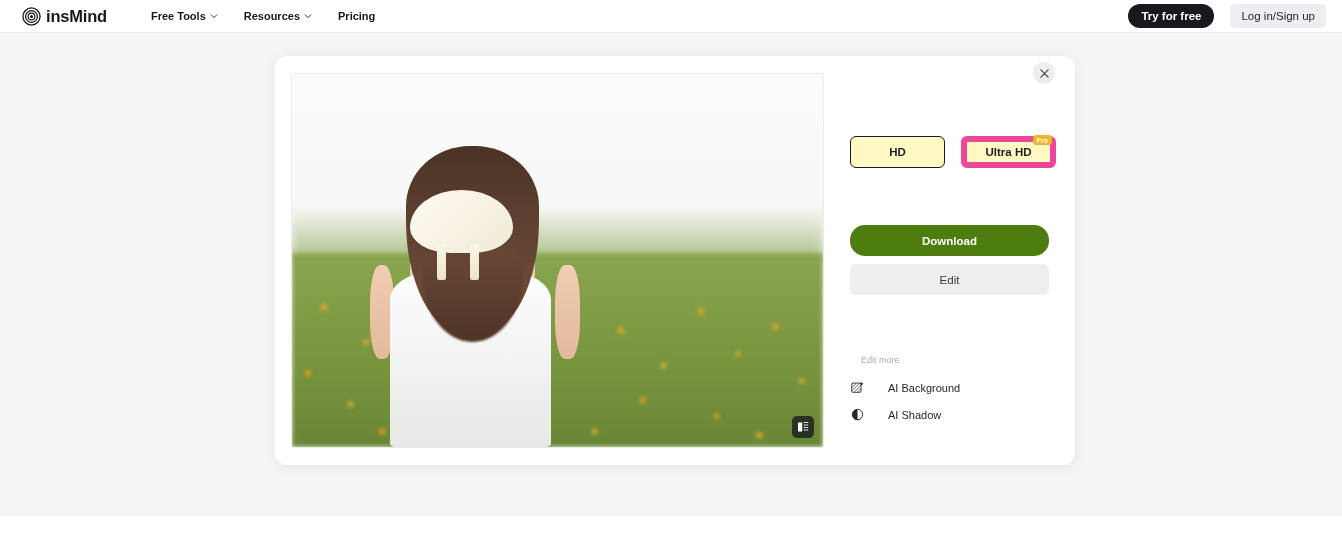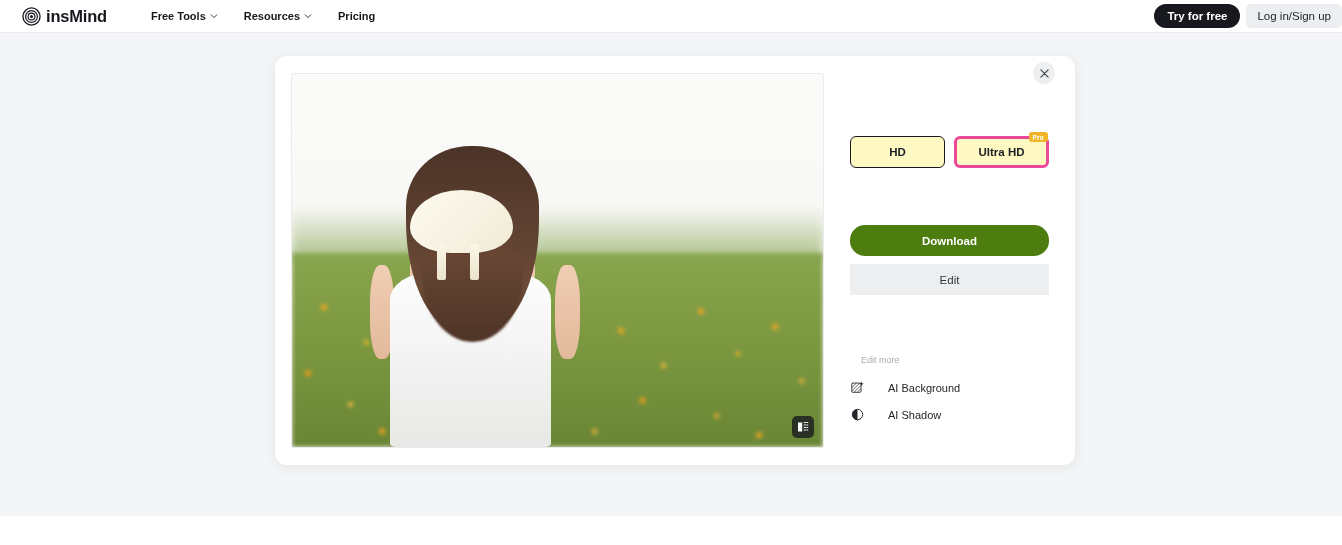--- a/index.html
+++ b/index.html
@@ -32,22 +32,22 @@
     font-size: 16.5px; font-weight: 600; color: #16181d; letter-spacing: -0.2px;
   }
   .nav { display: flex; align-items: center; gap: 26px; margin-left: 44px; }
   .nav-item {
     display: flex; align-items: center; gap: 4px;
     font-size: 11px; font-weight: 700; color: #16181d;
     cursor: pointer; white-space: nowrap;
   }
   .chev { width: 8px; height: 8px; display: block; }
   .header-right {
-    margin-left: auto; 
-    display: flex; align-items: center; gap: 6px;
+    margin-left: auto; margin-right: 16px;
+    display: flex; align-items: center; gap: 16px;
   }
   .btn-try {
     background: #17191e; color: #ffffff;
     font-size: 11.5px; font-weight: 700;
     padding: 6px 13px; border-radius: 14px; border: none;
     cursor: pointer; white-space: nowrap;
   }
   .btn-login {
     background: #eceef1; color: #24262b;
     font-size: 11.5px; font-weight: 400;
@@ -195,38 +195,38 @@
     display: flex; gap: 9px;
   }
   .q-btn {
     position: relative;
     width: 95px; height: 32px; border-radius: 6px;
     font-size: 11.5px; font-weight: 700; color: #1d1f24;
     background: #fef9c3; cursor: pointer;
     display: flex; align-items: center; justify-content: center;
   }
   .q-btn.selected { border: 1.6px solid #17191e; }
-  .q-btn.unselected { border: 3px solid #ec4899; font-weight: 600; }
+  .q-btn.unselected { border: 6px solid #ec4899; font-weight: 600; margin-left: 7px; }
   .pro-badge {
     position: absolute; right: -2px; top: -7px;
     background: #f0b429; color: #ffffff;
     font-size: 6.5px; font-weight: 700;
     padding: 1.5px 4px; border-radius: 3px;
     letter-spacing: .2px;
   }
 
   .btn-download {
     position: absolute; left: 10px; top: 169px;
     width: 199px; height: 31px; border-radius: 15px;
     background: #4d7c0f; color: #ffffff; border: none;
     font-size: 11.5px; font-weight: 700; cursor: pointer;
   }
   .btn-edit {
     position: absolute; left: 10px; top: 208px;
-    width: 199px; height: 31px; border-radius: 0;
+    width: 199px; height: 31px; border-radius: 6px;
     background: #eceef0; color: #33363c; border: none;
     font-size: 11.5px; font-weight: 400; cursor: pointer;
   }
 
   .edit-more-label {
     position: absolute; left: 13px; top: 299px;
     font-size: 9px; color: #a9acb3; padding-left: 8px;
   }
   .edit-list { position: absolute; left: 11px; top: 318px; width: 200px; }
   .edit-item {

